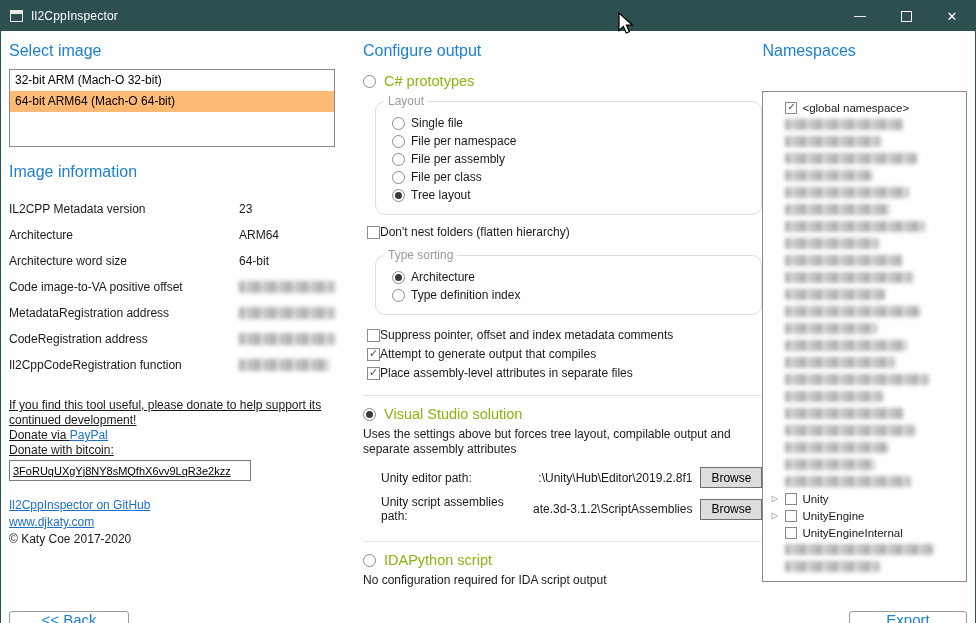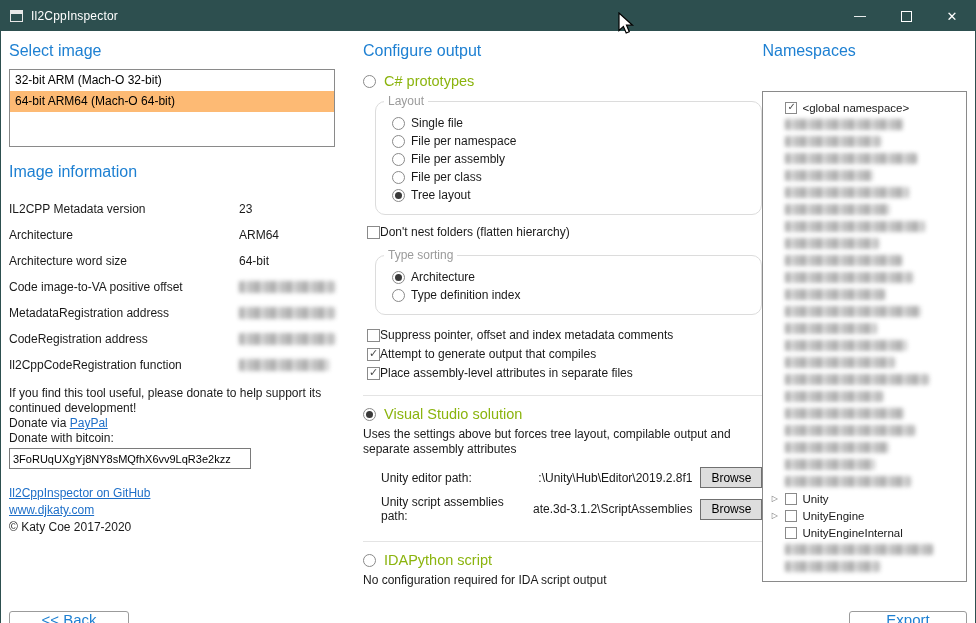--- a/index.html
+++ b/index.html
@@ -24,21 +24,21 @@
   .listbox{border:1px solid #8a8a8a;height:76px;font-size:12px;overflow:hidden;background:#fff;}
   .lb-item{height:21px;line-height:21px;padding:0 5px;white-space:nowrap;}
   .lb-item.selected{background:#fdba74;}
   .info-table{margin-top:6px;}
   .info-row{display:flex;align-items:center;height:26px;font-size:12px;}
   .info-label{flex:0 0 230px;color:#1a1a1a;}
   .info-value{color:#1a1a1a;}
   .redact{display:inline-block;height:12px;border-radius:2px;
           background:repeating-linear-gradient(90deg,#a9a9a9 0 5px,#d8d8d8 5px 9px,#bcbcbc 9px 16px);
           filter:blur(2px);opacity:.95;}
-  .donate{font-size:12px;line-height:15px;margin-top:8px;color:#1a1a1a;}
+  .donate{font-size:12px;line-height:15px;margin-top:20px;color:#1a1a1a;text-decoration:underline;}
   a.link{color:#1e6fc8;text-decoration:underline;cursor:pointer;}
   .btc-input{display:block;width:234px;margin-top:2px;height:17px;border:1px solid #7a7a7a;font-family:"Liberation Sans",sans-serif;font-size:11px;padding:1px 3px;color:#000;}
   .links-block{margin-top:16px;font-size:12px;line-height:16px;}
   .links-block div{margin-bottom:1px;}
   .copyright{color:#1a1a1a;}
   .big-btn{margin-top:auto;width:120px;height:17px;box-sizing:border-box;background:#fff;border:1px solid #9b9b9b;border-radius:3px;
            color:#1e80d2;font-size:15px;display:flex;align-items:center;justify-content:center;cursor:pointer;}
   
   .green-row{display:flex;align-items:center;gap:8px;margin-top:4px;}
   .green-label{color:#8bb40e;font-size:14.5px;}

